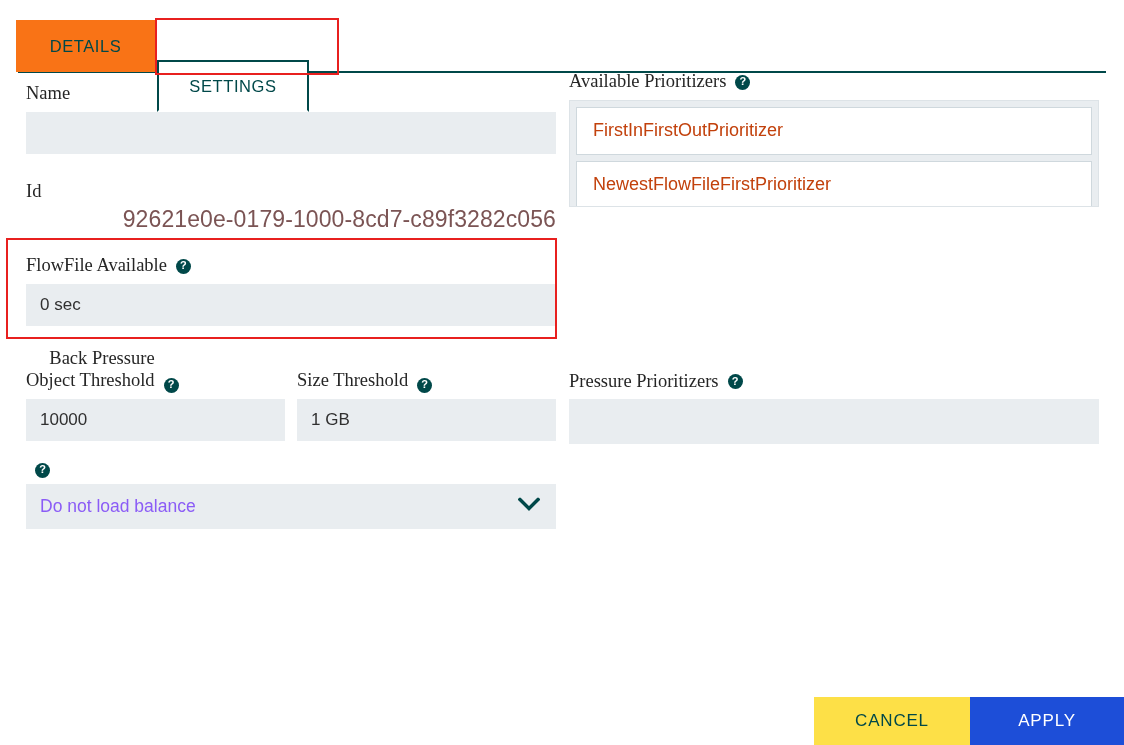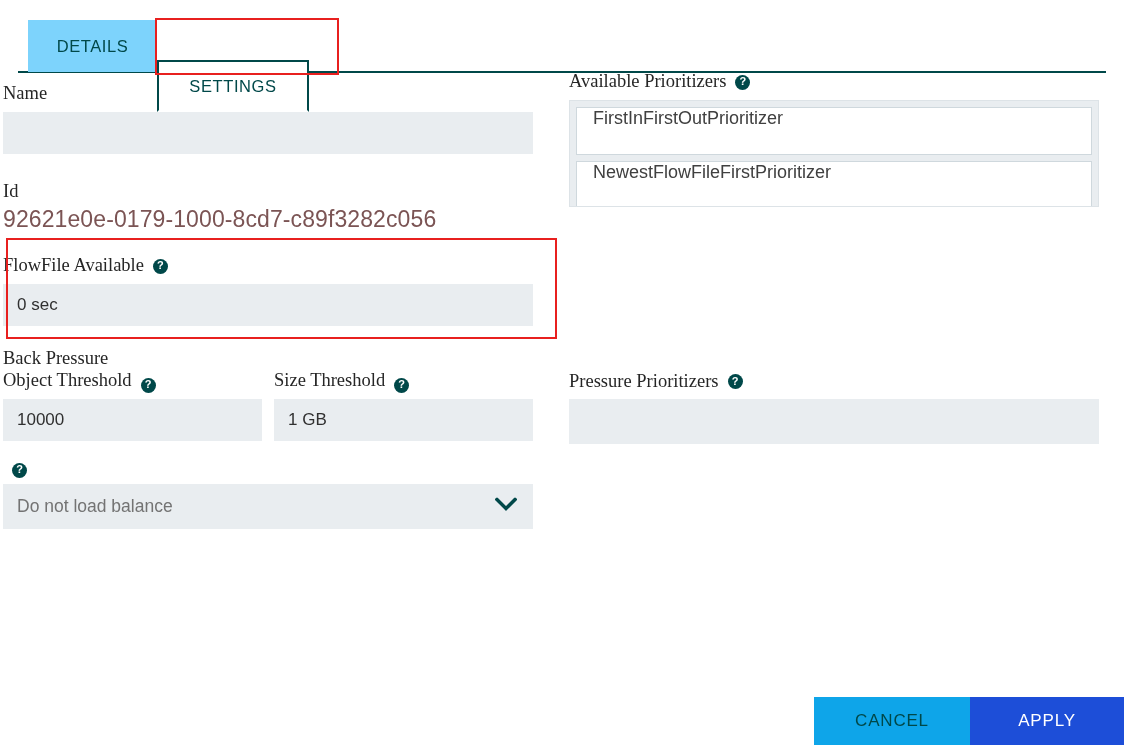--- a/index.html
+++ b/index.html
@@ -40,23 +40,23 @@
     align-items: center;
     justify-content: center;
     font-family: "Liberation Sans", sans-serif;
     font-size: 16.5px;
     letter-spacing: 0.6px;
     color: #004849;
     cursor: pointer;
     user-select: none;
   }
   .tab-inactive {
-    left: 28px;
-    width: 129px;
-    background: #7dd3fc;
+    left: 16px;
+    width: 139px;
+    background: #f97316;
     border: none;
   }
   .tab-active {
     left: 157px;
     width: 152px;
     background: #ffffff;
     border: 2px solid #004849;
     border-bottom: 2px solid #ffffff;
     z-index: 3;
     margin-top: 40px;
@@ -79,23 +79,24 @@
   .annot-expiration {
     left: 6px;
     top: 238px;
     width: 551px;
     height: 101px;
   }
 
   
   .col-left {
     position: absolute;
-    left: 3px;
+    left: 26px;
     top: 82px;
     width: 530px;
+    text-align: right;
   }
   .col-right {
     position: absolute;
     left: 569px;
     top: 70px;
     width: 530px;
   }
 
   .field-label {
     font-family: "Liberation Serif", serif;
@@ -175,21 +176,21 @@
   .select-box {
     margin-top: 7px;
     height: 45px;
     background: #e9edf0;
     display: flex;
     align-items: center;
     padding: 0 14px;
     box-sizing: border-box;
     font-family: "Liberation Sans", sans-serif;
     font-size: 17.5px;
-    color: #737373;
+    color: #8b5cf6;
     cursor: pointer;
     position: relative;
     width: 530px;
   }
   .chev {
     position: absolute;
     right: 16px;
     top: 50%;
     transform: translateY(-50%);
   }
@@ -207,26 +208,26 @@
   }
   .prio-container::-webkit-scrollbar { width: 8px; }
   .prio-container::-webkit-scrollbar-thumb { background: #c2cbd1; }
 
   .prio-item {
     background: #ffffff;
     border: 1px solid #cfd8dd;
     box-sizing: border-box;
     height: 48px;
     display: flex;
-    align-items: flex-start;
+    align-items: center;
     padding: 0 16px;
     margin-bottom: 6px;
     font-family: "Liberation Sans", sans-serif;
     font-size: 18px;
-    color: #404040;
+    color: #c2410c;
     cursor: grab;
   }
   .prio-item:last-child { margin-bottom: 0; }
 
   .selected-drop {
     margin-top: 7px;
     background: #e9edf0;
     width: 530px;
     height: 45px;
     box-sizing: border-box;
@@ -250,21 +251,21 @@
     font-family: "Liberation Sans", sans-serif;
     font-size: 17px;
     letter-spacing: 0.8px;
     cursor: pointer;
     user-select: none;
     box-sizing: border-box;
   }
   .btn-cancel {
     right: 154px;
     width: 156px;
-    background: #0ea5e9;
+    background: #fde047;
     color: #004849;
   }
   .btn-apply {
     right: 0px;
     width: 154px;
     background: #1d4ed8;
     color: #ffffff;
   }
 </style>
 </head>

